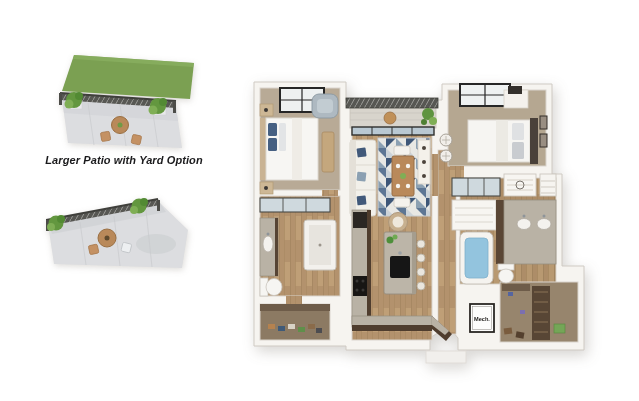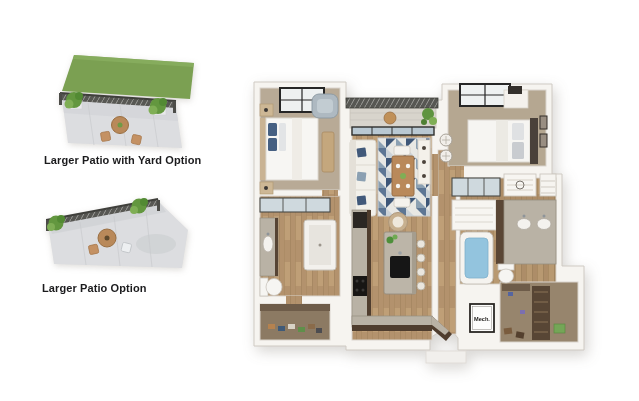--- a/index.html
+++ b/index.html
@@ -1,20 +1,20 @@
 <!DOCTYPE html>
 <html><head>
 <meta charset="utf-8">
 <style>
   html,body{margin:0;padding:0;background:#fff;}
   .canvas{position:relative;width:639px;height:401px;background:#ffffff;overflow:hidden;
           font-family:"Liberation Sans",sans-serif;}
   .abs{position:absolute;}
-  .caption{position:absolute;font-weight:600;font-size:11px;
-           color:#1b1b1d;letter-spacing:.1px;white-space:nowrap;}
+  .caption{position:absolute;font-style:italic;font-weight:600;font-size:11px;
+           color:#1b1b1d;text-align:center;letter-spacing:.1px;white-space:nowrap;}
   .thumb svg, .plan svg{display:block;}
   .plan svg{filter:drop-shadow(3px 5px 7px rgba(70,60,45,.22));}
   .thumb svg{filter:drop-shadow(1px 2px 3px rgba(70,60,45,.18));}
 </style>
 </head>
 <body>
 
 <div class="canvas">
 
   <svg width="0" height="0" style="position:absolute" aria-hidden="true">
@@ -107,21 +107,20 @@
         <circle cx="98" cy="10" r="4" fill="#528a33"></circle>
       </g>
       <g>
         <circle cx="61" cy="46" r="9" fill="#b9895a" stroke="#9a6f42" stroke-width="1"></circle>
         <circle cx="61" cy="46" r="2.5" fill="#5f4a2e"></circle>
         <rect x="43" y="53" width="9" height="9" rx="1.5" fill="#c49163" stroke="#a87a4e" stroke-width="0.8" transform="rotate(-12 47 57)"></rect>
         <rect x="76" y="51" width="9" height="9" rx="1.5" fill="#edeff1" stroke="#bfc2c6" stroke-width="0.8" transform="rotate(14 80 55)"></rect>
       </g>
     </svg>
   </div>
-  <div class="caption" style="left:42px;top:282px;width:150px;">Larger Patio Option</div>
 
   <div class="abs plan" style="left:246px;top:78px;">
     <svg width="340" height="320" viewBox="0 0 340 320" role="img">
 
       <path d="M8,4 L100,4 L100,22 L196,22 L196,6 L306,6 L306,96 L316,96 L316,188 L338,188 L338,272
                L212,272 L212,260 L202,248 L184,260 L184,272 L100,272 L100,268 L8,268 Z" fill="#f6f4f0" stroke="#cfcac3" stroke-width="1"></path>
       <rect x="180" y="273" width="40" height="12" fill="#f1efec" stroke="#dedad4" stroke-width="0.8"></rect>
 
       <rect x="14" y="10" width="80" height="102" fill="#b8aa96" stroke="#d9d4cd" stroke-width="1"></rect>
       <rect x="14" y="118" width="80" height="100" fill="url(#wd)" stroke="#d9d4cd" stroke-width="1"></rect>

